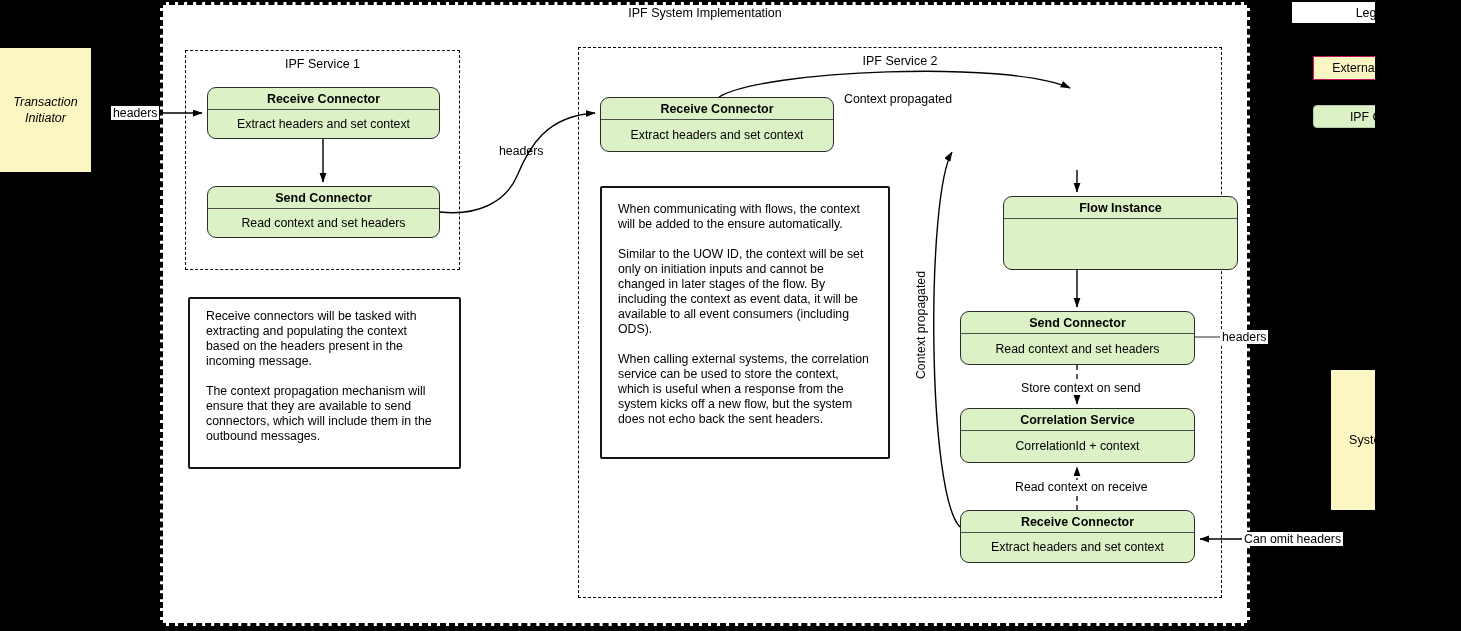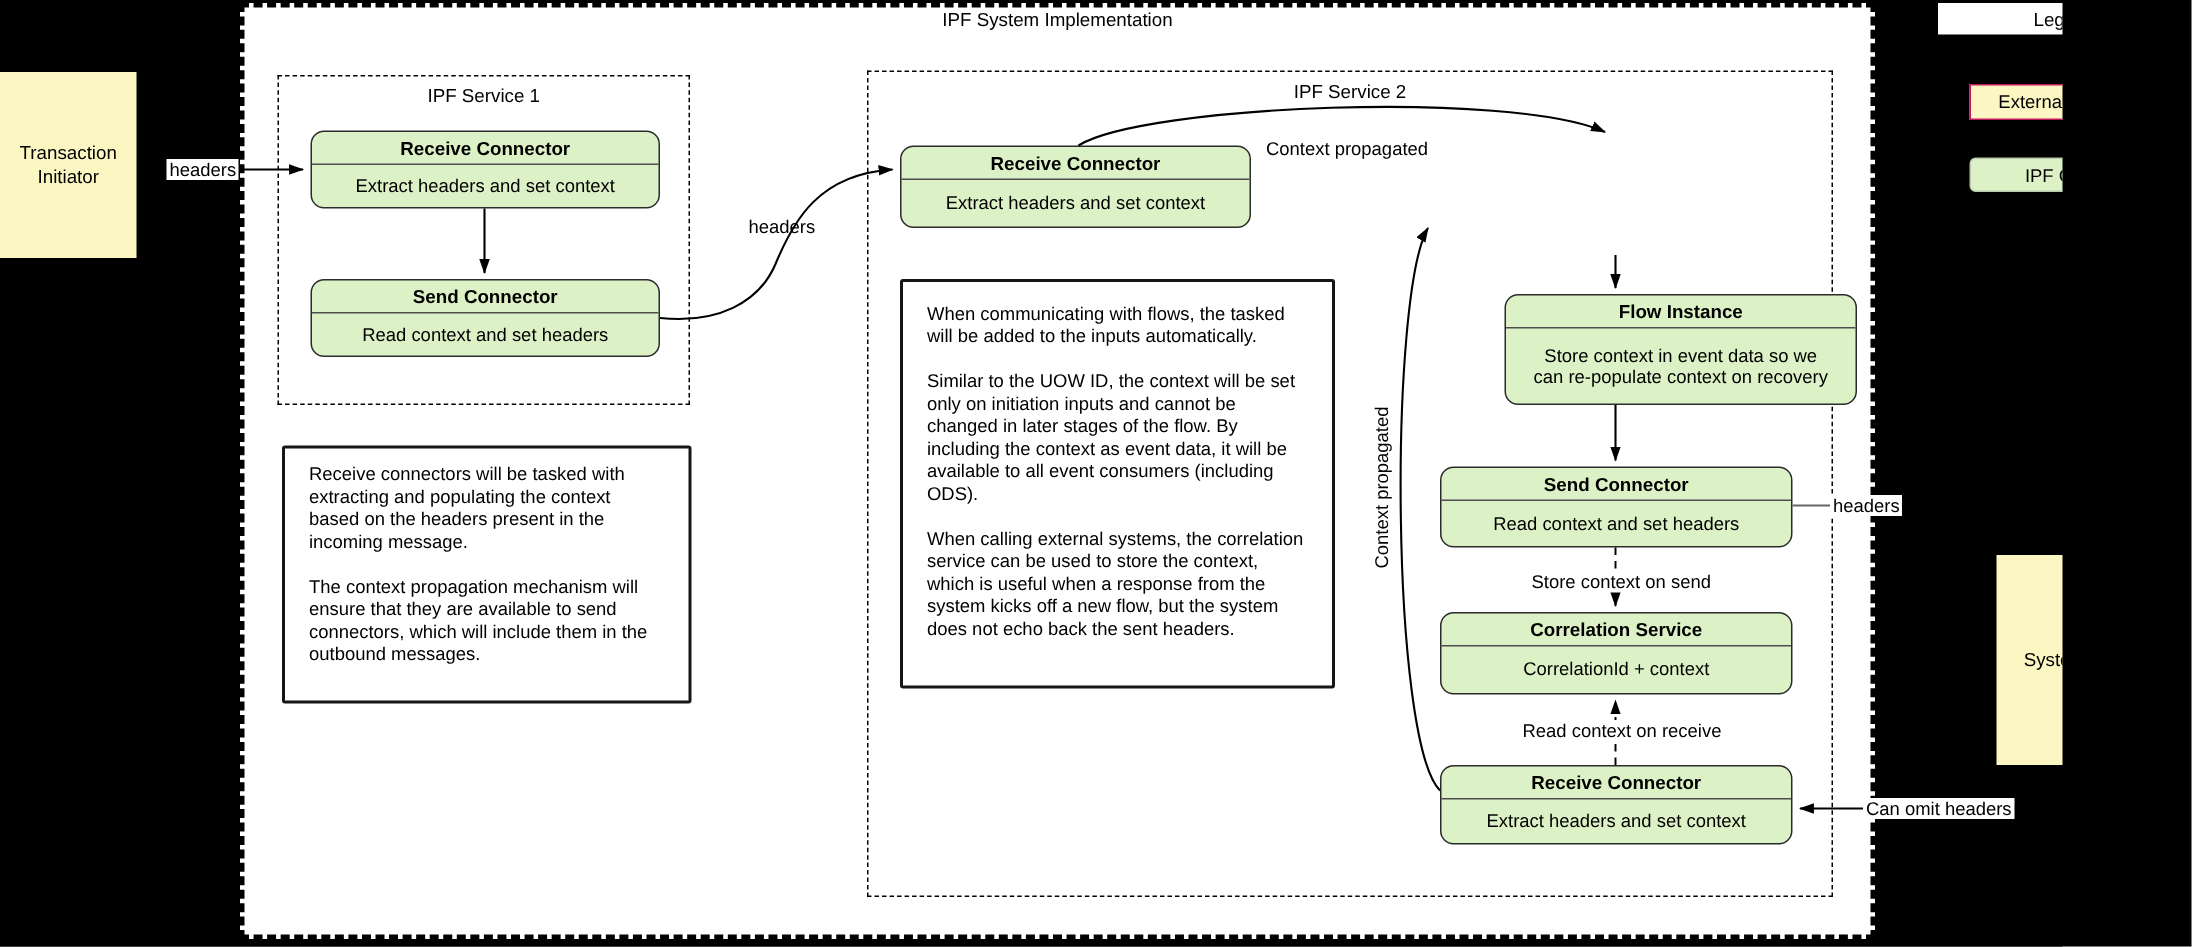--- a/index.html
+++ b/index.html
@@ -68,42 +68,40 @@
   <div class="svc" style="left:578px; top:47px; width:644px; height:551px;">
     <div class="svc-title">IPF Service 2</div>
   </div>
 
   <div class="note" style="left:188px; top:297px; width:273px; height:172px; padding:10px 16px 0;">
     <p>Receive connectors will be tasked with extracting and populating the context based on the headers present in the incoming message.</p>
     <p>The context propagation mechanism will ensure that they are available to send connectors, which will include them in the outbound messages.</p>
   </div>
 
   <div class="note" style="left:600px; top:186px; width:290px; height:273px; padding:14px 16px 0;">
-    <p>When communicating with flows, the tasked will be added to the inputs automatically.</p>
+    <p>When communicating with flows, the context will be added to the ensure automatically.</p>
     <p>Similar to the UOW ID, the context will be set only on initiation inputs and cannot be changed in later stages of the flow. By including the context as event data, it will be available to all event consumers (including ODS).</p>
     <p>When calling external systems, the correlation service can be used to store the context, which is useful when a response from the system kicks off a new flow, but the system does not echo back the sent headers.</p>
   </div>
 
   <div class="node" style="left:207px; top:87px; width:233px; height:52px;">
     <div class="ntitle">Receive Connector</div>
     <div class="nbody">Extract headers and set context</div>
   </div>
   <div class="node" style="left:207px; top:186px; width:233px; height:52px;">
     <div class="ntitle">Send Connector</div>
     <div class="nbody">Read context and set headers</div>
   </div>
 
   <div class="node" style="left:600px; top:97px; width:234px; height:55px;">
     <div class="ntitle">Receive Connector</div>
     <div class="nbody">Extract headers and set context</div>
   </div>
   <div class="node" style="left:960px; top:196px; width:235px; height:74px;margin-left:43px;">
     <div class="ntitle">Flow Instance</div>
-    <div class="nbody">Store context in event data so we
-can re-populate context on recovery</div>
   </div>
   <div class="node" style="left:960px; top:311px; width:235px; height:54px;">
     <div class="ntitle">Send Connector</div>
     <div class="nbody">Read context and set headers</div>
   </div>
   <div class="node" style="left:960px; top:408px; width:235px; height:55px;">
     <div class="ntitle">Correlation Service</div>
     <div class="nbody">CorrelationId + context</div>
   </div>
   <div class="node" style="left:960px; top:510px; width:235px; height:53px;">
@@ -132,21 +130,21 @@
 
   <div class="lbl" style="left:111px; top:106px;">headers</div>
   <div class="lbl lbl-plain" style="left:497px; top:144px;">headers</div>
   <div class="lbl lbl-plain" style="left:842px; top:92px;">Context propagated</div>
   <div class="lbl-rot">Context propagated</div>
   <div class="lbl" style="left:1019px; top:381px;">Store context on send</div>
   <div class="lbl" style="left:1013px; top:480px;">Read context on receive</div>
   <div class="lbl" style="left:1220px; top:330px;">headers</div>
   <div class="lbl" style="left:1242px; top:532px;">Can omit headers</div>
 
-  <div class="ext" style="left:0px; top:48px; width:91px; height:124px;">Transaction
+  <div class="ext" style="left:0px; top:48px; width:91px; height:124px;font-style:italic;">Transaction
 Initiator</div>
   <div class="ext" style="left:1331px; top:370px; width:89px; height:140px;">System A</div>
 
   <div class="legend-strip">Legend</div>
   <div class="legend-ext">External System</div>
   <div class="legend-ipf">IPF Component</div>
 
 </div>
 
 </body></html>

